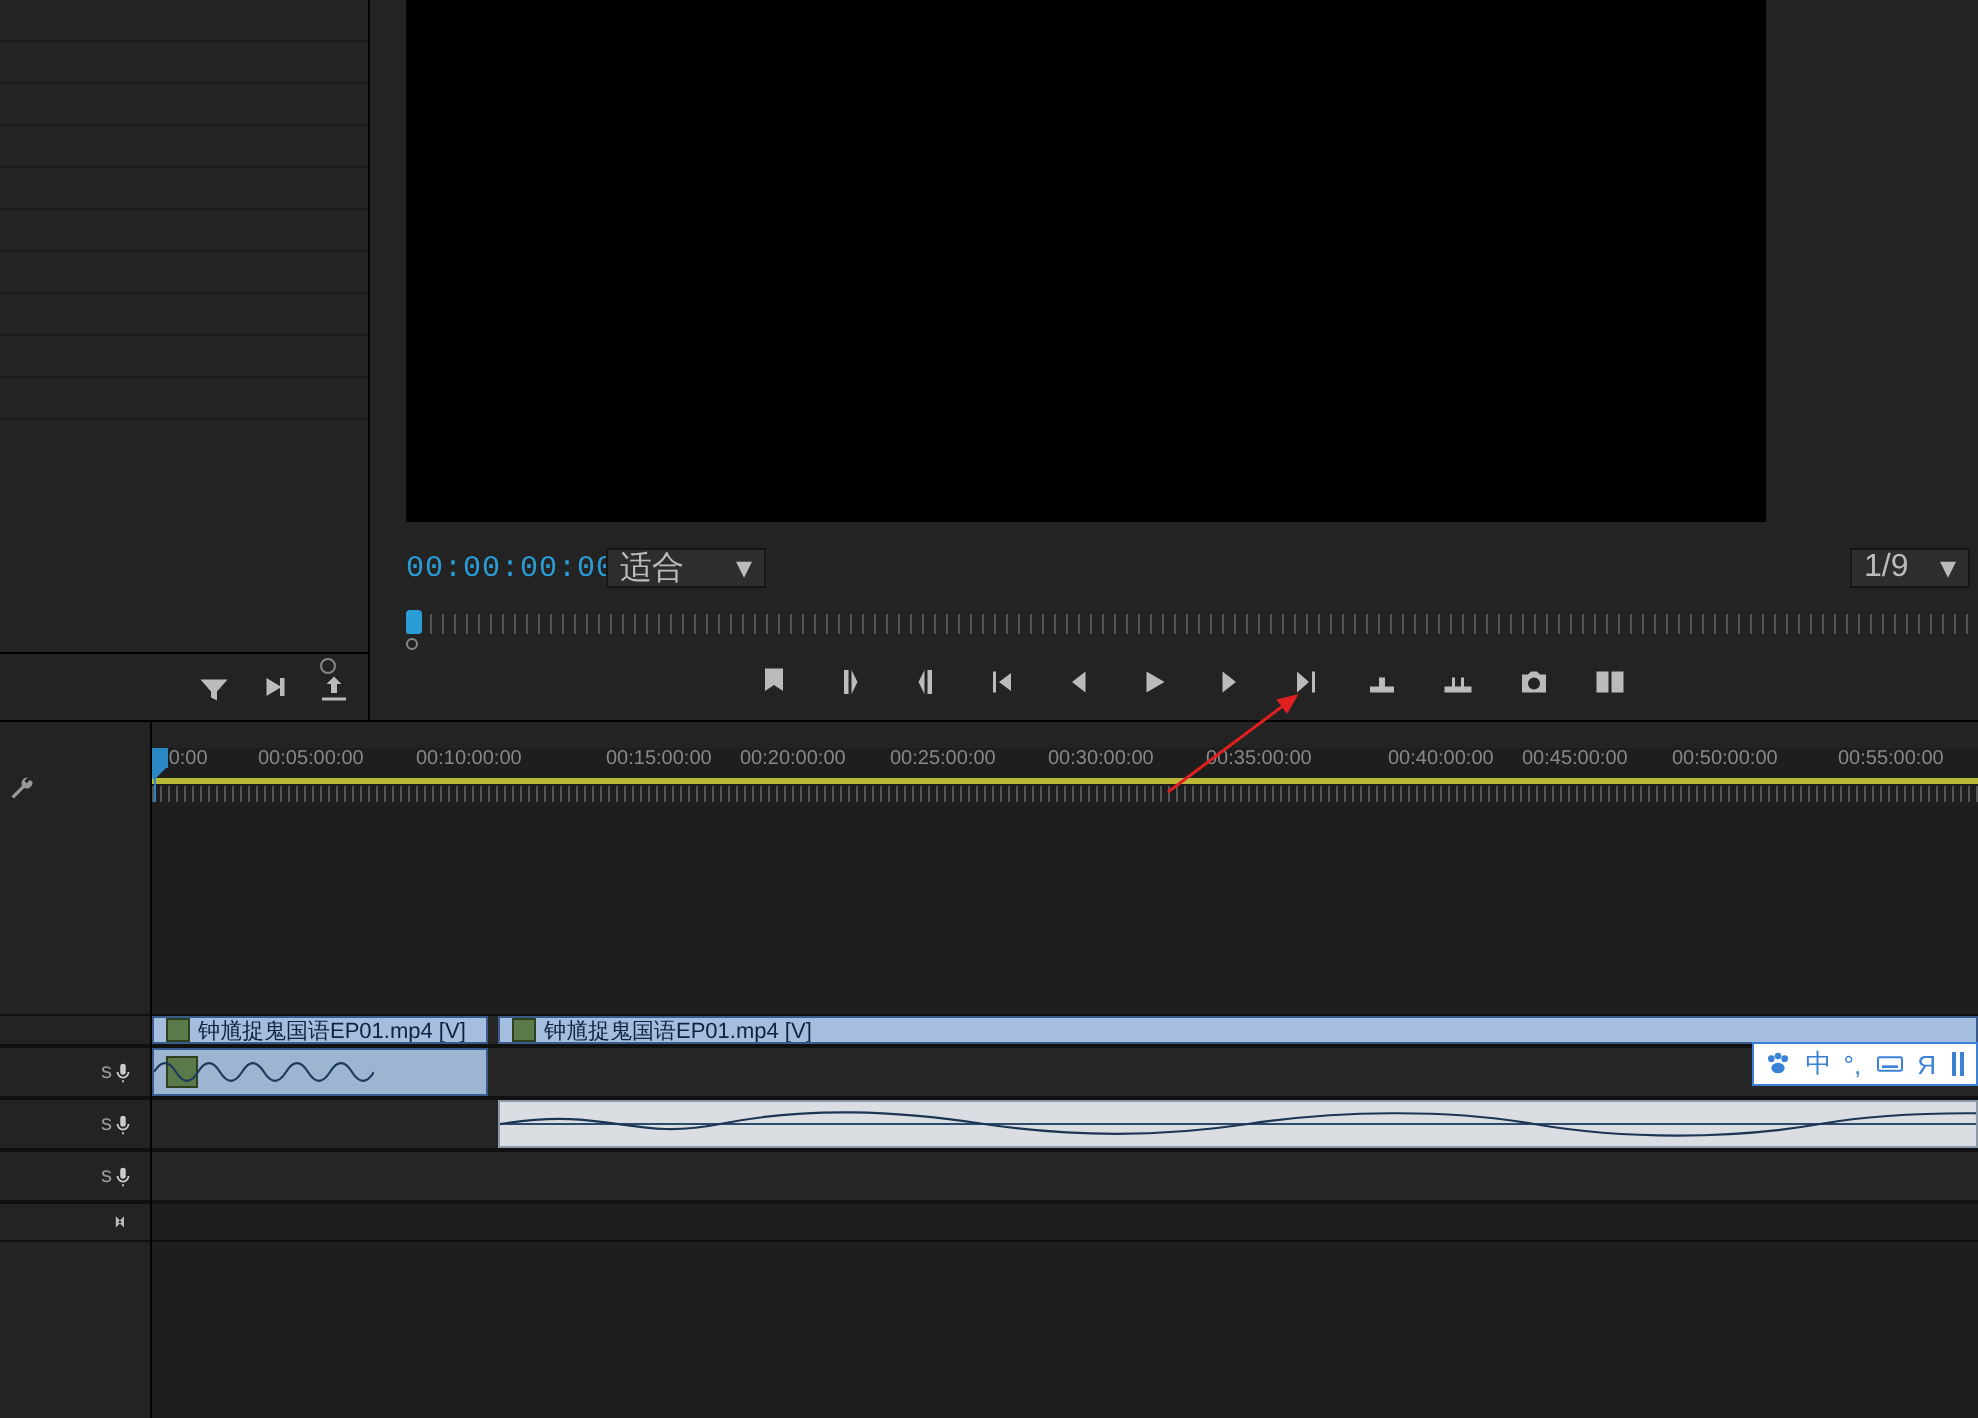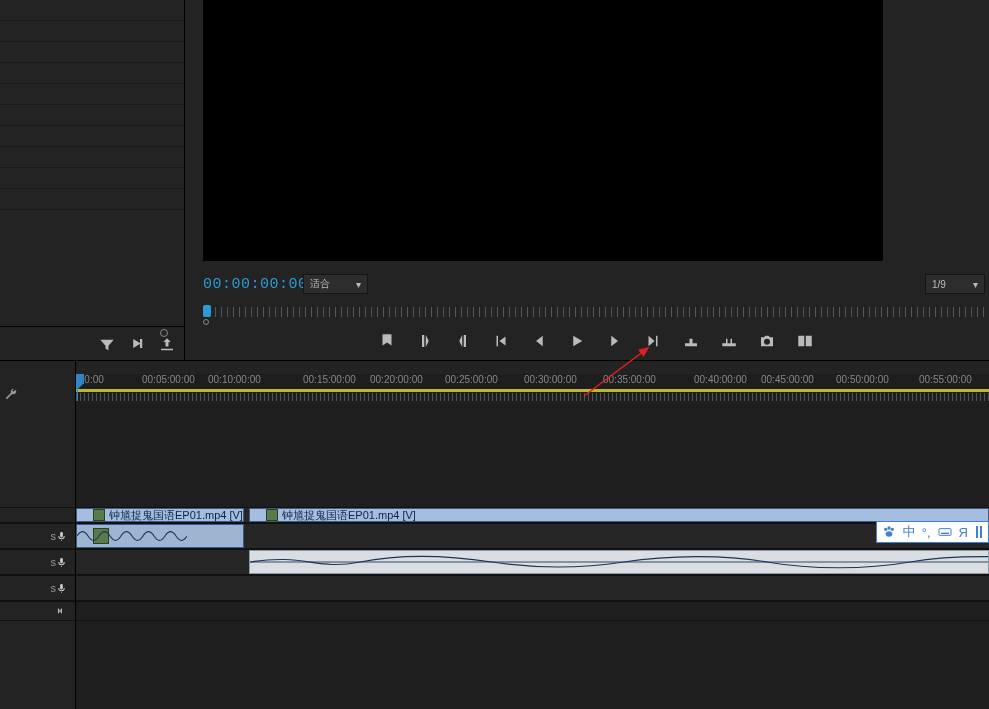--- a/index.html
+++ b/index.html
@@ -12,21 +12,21 @@
 .left-panel-list .row { height: 21px; border-bottom: 1px solid #1a1a1a; }
 .left-panel-footer { height: 34px; border-top: 1px solid #000; position: relative; }
 .scroll-dot { position: absolute; right: 16px; top: 2px; width: 8px; height: 8px; border: 1px solid #888; border-radius: 50%; }
 .panel-icons { position: absolute; right: 8px; bottom: 6px; display: flex; gap: 12px; align-items: center; }
 
 .monitor-area { flex: 1; background: #232323; display: flex; flex-direction: column; padding-left: 18px; }
 .monitor-preview { flex: 1; display: flex; align-items: flex-start; }
 .preview-black { background: #000; width: 680px; height: 261px; border: 1px solid #000; }
 .monitor-toolbar { height: 28px; display: flex; align-items: center; gap: 10px; padding-right: 4px; }
 .timecode { color: #2b9dd6; font-family: "Courier New", monospace; font-size: 15px; letter-spacing: .5px; margin-right: 8px; text-align: right; width: 82px;}
-.dropdown { background: #2d2d2d; border: 1px solid #161616; height: 20px; display: flex; align-items: center; padding: 0 6px; font-size: 10px; color: #bbb; position: relative; cursor: pointer; }
+.dropdown { background: #2d2d2d; border: 1px solid #161616; height: 20px; display: flex; align-items: center; padding: 0 6px; font-size: 16px; color: #bbb; position: relative; cursor: pointer; }
 .dropdown .caret { margin-left: 26px; }
 .flex-spacer { flex: 1; }
 .zoom-dd { width: 60px; }
 .zoom-dd .caret{ margin-left:auto;}
 
 .scrub-row { height: 28px; display: flex; align-items: center; position: relative;}
 .scrub-bar { flex:1; height: 14px; position:relative; margin-right:4px;}
 .scrub-ticks { position:absolute; left:0; right:0; top:2px; height:10px; background: repeating-linear-gradient(to right, #555 0 1px, transparent 1px 6px); }
 .scrub-handle{ position:absolute; left:0; top:0; width:8px; height:12px; background:#2b9dd6; border-radius:2px;}
 .scrub-dot{ position:absolute; left:0; top:14px; width:6px;height:6px;border:1px solid #888;border-radius:50%;}
@@ -51,21 +51,21 @@
 .playhead-head:after{content:"";position:absolute;bottom:-6px;left:1px;border-left:6px solid transparent;border-right:6px solid transparent;border-top:6px solid #2b88c5;}
 
 .tl-body{position:absolute; top:40px; left:0;right:0;bottom:0; display:flex;}
 .tl-tracks-head{width:76px;background:#232323;border-right:1px solid #000;}
 .track-head-row{height:26px;border-top:1px solid #111;border-bottom:1px solid #111;position:relative;display:flex;align-items:center;justify-content:flex-end;padding-right:8px;color:#999;}
 .mic{width:11px;height:11px;fill:#ccc;}
 .toggle-sync{width:14px;height:14px;fill:#888;}
 
 .tl-tracks{flex:1;position:relative;font-size:11px;}
 .track-row{position:absolute;left:0;right:0;height:26px;border-top:1px solid #111;border-bottom:1px solid #111;background:#262626;}
-.clip{position:absolute;top:0;bottom:0;background:#8aa9d6;border:1px solid #3a5a8a;display:flex;align-items:center;padding-left:16px;gap:4px;overflow:hidden;white-space:nowrap;color:#0e2340;text-align:center;}
+.clip{position:absolute;top:0;bottom:0;background:#8aa9d6;border:1px solid #3a5a8a;display:flex;align-items:center;padding-left:6px;gap:4px;overflow:hidden;white-space:nowrap;color:#0e2340;text-align:center;}
 .clip.top{background:#a5bee0;}
 .clip-thumb{width:16px;height:16px;background:#5a7a4a;border:1px solid #2d4020;flex-shrink:0;}
 .clip.audio2{background:#dadee2;border-color:#8a9aa8;}
 .wave{position:absolute;left:0;right:0;height:100%;pointer-events:none;}
 
 .ime-bar{position:absolute; right:0; top:120px; height:22px; background:#fff; border:1px solid #3b82d6; display:flex; align-items:center; padding:0 4px; gap:6px; font-size:13px; z-index:20;}
 .ime-item{color:#3b82d6; cursor:pointer;}
 </style>
 </head>
 <body>
@@ -179,21 +179,21 @@
 <div class="timeline">
   <div class="tl-header">
     <div class="tl-left-head">
       <svg class="wrench" viewBox="0 0 24 24">
           <path d="M21 7a5 5 0 01-7 5L5 21l-2-2 9-9a5 5 0 015-7l-3 3 2 2 3-3z"></path>
         </svg>
     </div>
     <div class="tl-ruler">
       <div class="ruler-topbar"></div>
       <div class="ruler-tick" style="left:0px">:00:00</div>
-      <div class="ruler-tick" style="left:66px">00:05:00:00</div>
+      <div class="ruler-tick" style="left:53px">00:05:00:00</div>
       <div class="ruler-tick" style="left:132px">00:10:00:00</div>
       <div class="ruler-tick" style="left:227px">00:15:00:00</div>
       <div class="ruler-tick" style="left:294px">00:20:00:00</div>
       <div class="ruler-tick" style="left:369px">00:25:00:00</div>
       <div class="ruler-tick" style="left:448px">00:30:00:00</div>
       <div class="ruler-tick" style="left:527px">00:35:00:00</div>
       <div class="ruler-tick" style="left:618px">00:40:00:00</div>
       <div class="ruler-tick" style="left:685px">00:45:00:00</div>
       <div class="ruler-tick" style="left:760px">00:50:00:00</div>
       <div class="ruler-tick" style="left:843px">00:55:00:00</div>

